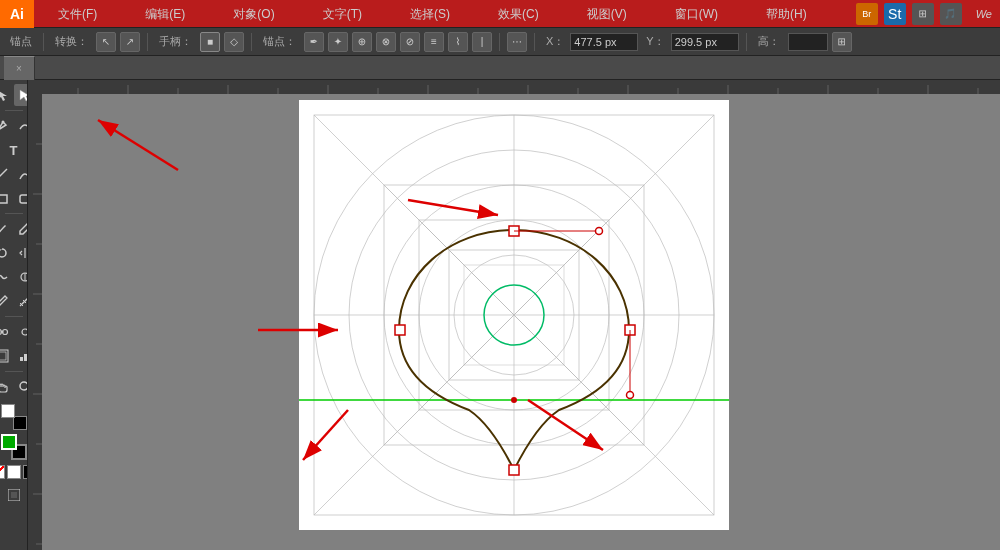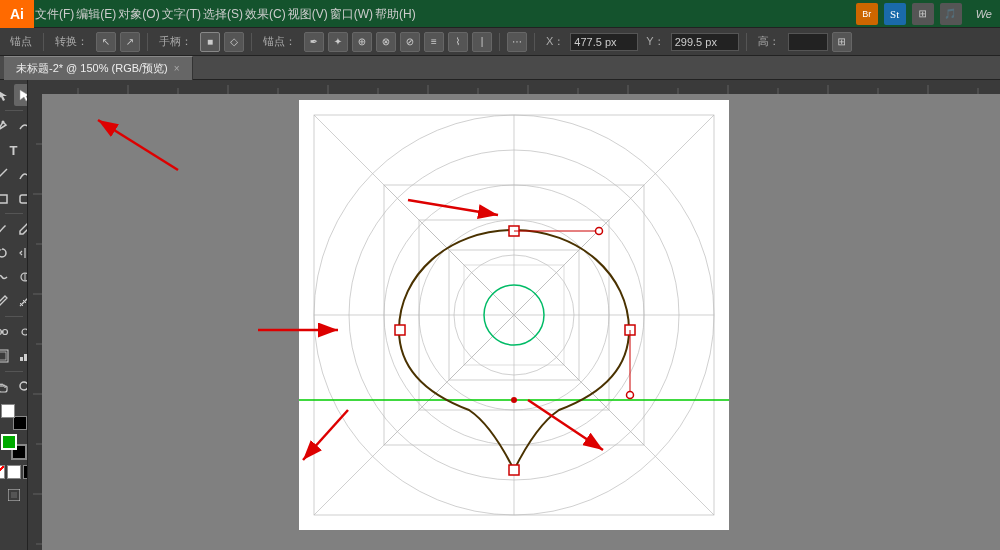--- a/index.html
+++ b/index.html
@@ -1,30 +1,30 @@
 <!DOCTYPE html>
 <html><head>
   <meta charset="utf-8">
   <style>
     * { margin: 0; padding: 0; box-sizing: border-box; }
     body { width: 1000px; height: 550px; overflow: hidden; background: #555; font-family: Arial, sans-serif; font-size: 12px; color: #ccc; }
 
     
     #menu-bar {
-      width: 100%; height: 28px; background: #14532d;
+      width: 100%; height: 28px; background: #b91c1c;
       display: flex; align-items: center;
       border-bottom: 1px solid #222;
     }
     #ai-logo {
       width: 34px; height: 28px; background: #ff6a00;
       display: flex; align-items: center; justify-content: center;
       font-weight: bold; font-size: 14px; color: #fff; flex-shrink: 0;
     }
     .menu-item {
-      padding: 0 1px; height: 28px; line-height: 28px;
+      padding: 0 24px; height: 28px; line-height: 28px;
       color: #ccc; font-size: 12px; cursor: pointer; white-space: nowrap;
     }
     .menu-right {
       margin-left: auto; display: flex; align-items: center; gap: 6px; padding-right: 8px;
     }
     .menu-right-icon {
       width: 22px; height: 22px; background: #555; border-radius: 2px;
       display: flex; align-items: center; justify-content: center;
       font-size: 10px; color: #ccc; cursor: pointer;
     }
@@ -120,21 +120,21 @@
   <div class="menu-item">编辑(E)</div>
   <div class="menu-item">对象(O)</div>
   <div class="menu-item">文字(T)</div>
   <div class="menu-item">选择(S)</div>
   <div class="menu-item">效果(C)</div>
   <div class="menu-item">视图(V)</div>
   <div class="menu-item">窗口(W)</div>
   <div class="menu-item">帮助(H)</div>
   <div class="menu-right">
     <div class="menu-right-icon" style="background:#cc6600;font-size:9px;color:#fff;">Br</div>
-    <div class="menu-right-icon" style="background:#1a6aaa;font-size:11px;color:#fff;font-family:Liberation Serif, serif;">St</div>
+    <div class="menu-right-icon" style="background:#1a6aaa;font-size:14px;color:#fff;">St</div>
     <div class="menu-right-icon">⊞</div>
     <div class="menu-right-icon">🎵</div>
     <div style="color:#ccc;font-size:11px;padding-left:8px;font-style:italic;">We</div>
   </div>
 </div>
 
 <div id="control-bar">
   <span class="ctrl-label">锚点</span>
   <div class="ctrl-separator"></div>
   <span class="ctrl-label">转换：</span>
@@ -166,21 +166,20 @@
     <input class="coord-input" value="299.5 px" style="">
   </div>
   <div class="ctrl-separator"></div>
   <span class="ctrl-label">高：</span>
   <input class="coord-input" style="width: 40px;" value="">
   <div class="ctrl-icon">⊞</div>
 </div>
 
 <div id="tab-bar">
   <div class="tab">
-    <span>未标题-2* @ 150% (RGB/预览)</span>
     <span class="tab-close">×</span>
   </div>
 </div>
 
 <div id="main-area">
 
   <div id="toolbar">
 
     <div style="display:flex;gap:1px;">
       <div class="tool-btn">

